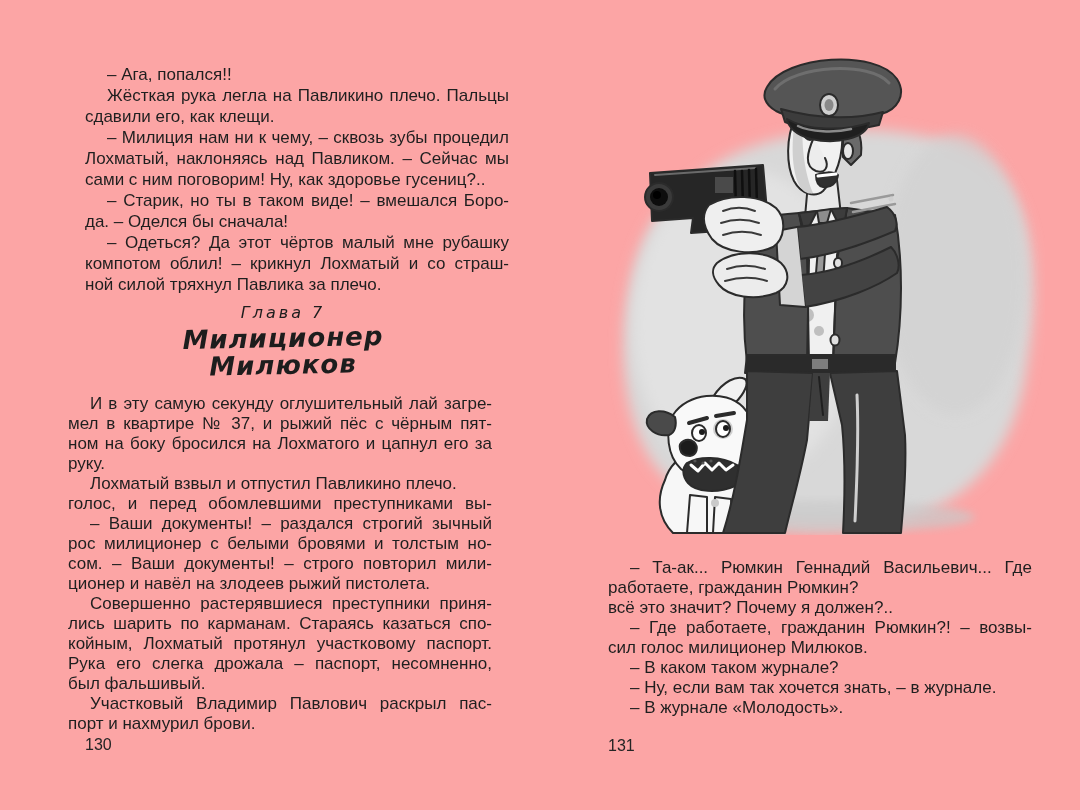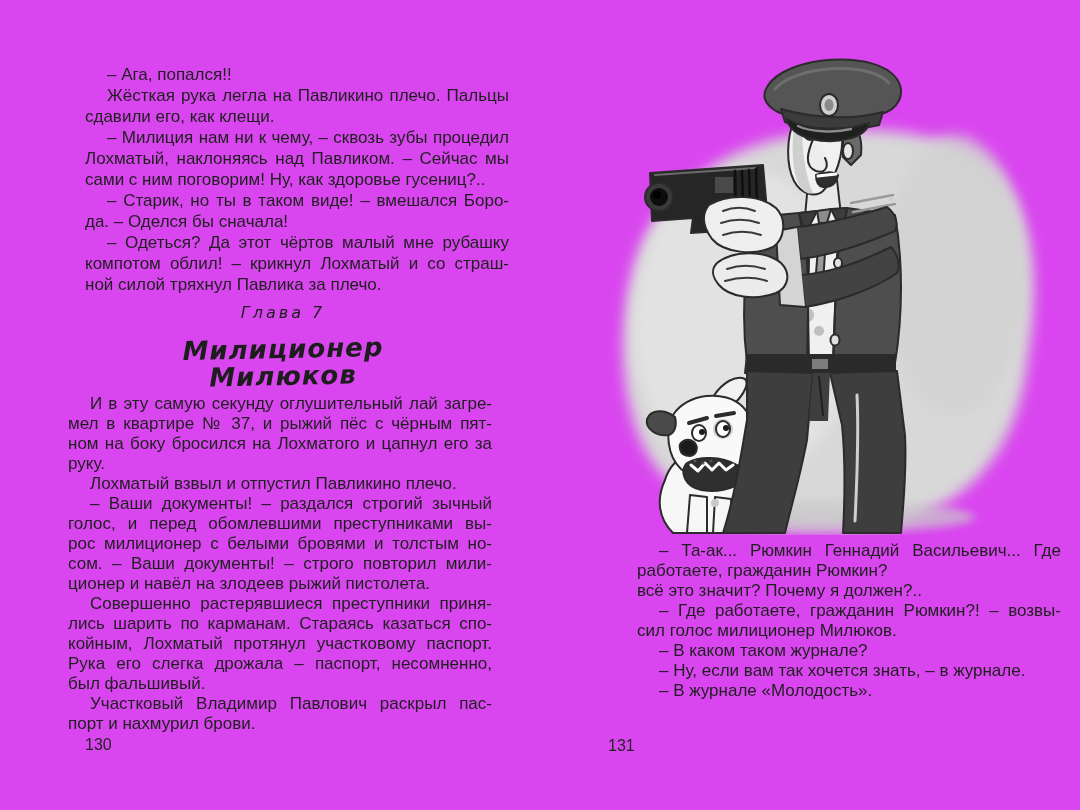--- a/index.html
+++ b/index.html
@@ -1,29 +1,29 @@
 <!DOCTYPE html>
 <html><head>
 <meta charset="utf-8">
 <style>
   html,body{margin:0;padding:0;background:#ffffff;}
   body{width:1080px;height:810px;overflow:hidden;font-family:"Liberation Sans",sans-serif;}
-  .spread{position:relative;width:1080px;height:810px;background:#d946ef;text-decoration:underline;}
+  .spread{position:relative;width:1080px;height:810px;background:#fca5a5;text-decoration:underline;}
   .textcol{position:absolute;width:424px;font-size:17px;color:#1f1f1f;}
   .textcol .line{text-align:justify;text-align-last:justify;}
   .textcol .line.last{text-align-last:left;}
   .textcol .line.indent{text-indent:22px;}
   #intro-block{left:85px;top:64px;line-height:21px;}
   #body-block{left:68px;top:394px;line-height:20px;}
-  #right-block{left:608px;top:541px;line-height:20px;margin-left:29px;}
+  #right-block{left:608px;top:558px;line-height:20px;}
   .pagenum{position:absolute;font-size:16px;color:#242424;text-align:left;}
   #num-left{left:85px;top:736px;width:350px;}
   #num-right{left:608px;top:737px;width:384px;}
   .chapter{position:absolute;left:85px;top:303px;width:424px;text-align:center;transform:translateX(-14px);color:#1d1d1d;}
-  .chapter-label{font-family:"DejaVu Sans",sans-serif;font-style:italic;font-size:16px;letter-spacing:3px;margin-bottom:14px;}
+  .chapter-label{font-family:"DejaVu Sans",sans-serif;font-style:italic;font-size:16px;letter-spacing:3px;margin-bottom:3px;}
   .chapter-title{font-family:"DejaVu Sans",sans-serif;font-style:italic;font-weight:bold;font-size:26px;line-height:27px;letter-spacing:1px;transform:rotate(-1.2deg);}
   svg.illus{position:absolute;left:595px;top:25px;width:450px;height:510px;}
 </style>
 </head>
 <body>
 
 <div class="spread">
 
   <div id="intro-block" class="textcol">
       <div class="para">
@@ -59,22 +59,22 @@
       <div class="para">
         <div class="line indent">И в эту самую секунду оглушительный лай загре-</div>
         <div class="line">мел в квартире № 37, и рыжий пёс с чёрным пят-</div>
         <div class="line">ном на боку бросился на Лохматого и цапнул его за</div>
         <div class="line last">руку.</div>
       </div>
       <div class="para">
         <div class="line indent last">Лохматый взвыл и отпустил Павликино плечо.</div>
       </div>
       <div class="para">
+        <div class="line">голос, и перед обомлевшими преступниками вы-</div>
         <div class="line indent">– Ваши документы! – раздался строгий зычный</div>
-        <div class="line">голос, и перед обомлевшими преступниками вы-</div>
         <div class="line">рос милиционер с белыми бровями и толстым но-</div>
         <div class="line">сом. – Ваши документы! – строго повторил мили-</div>
         <div class="line last">ционер и навёл на злодеев рыжий пистолета.</div>
       </div>
       <div class="para">
         <div class="line indent">Совершенно растерявшиеся преступники приня-</div>
         <div class="line">лись шарить по карманам. Стараясь казаться спо-</div>
         <div class="line">койным, Лохматый протянул участковому паспорт.</div>
         <div class="line">Рука его слегка дрожала – паспорт, несомненно,</div>
         <div class="line last">был фальшивый.</div>

